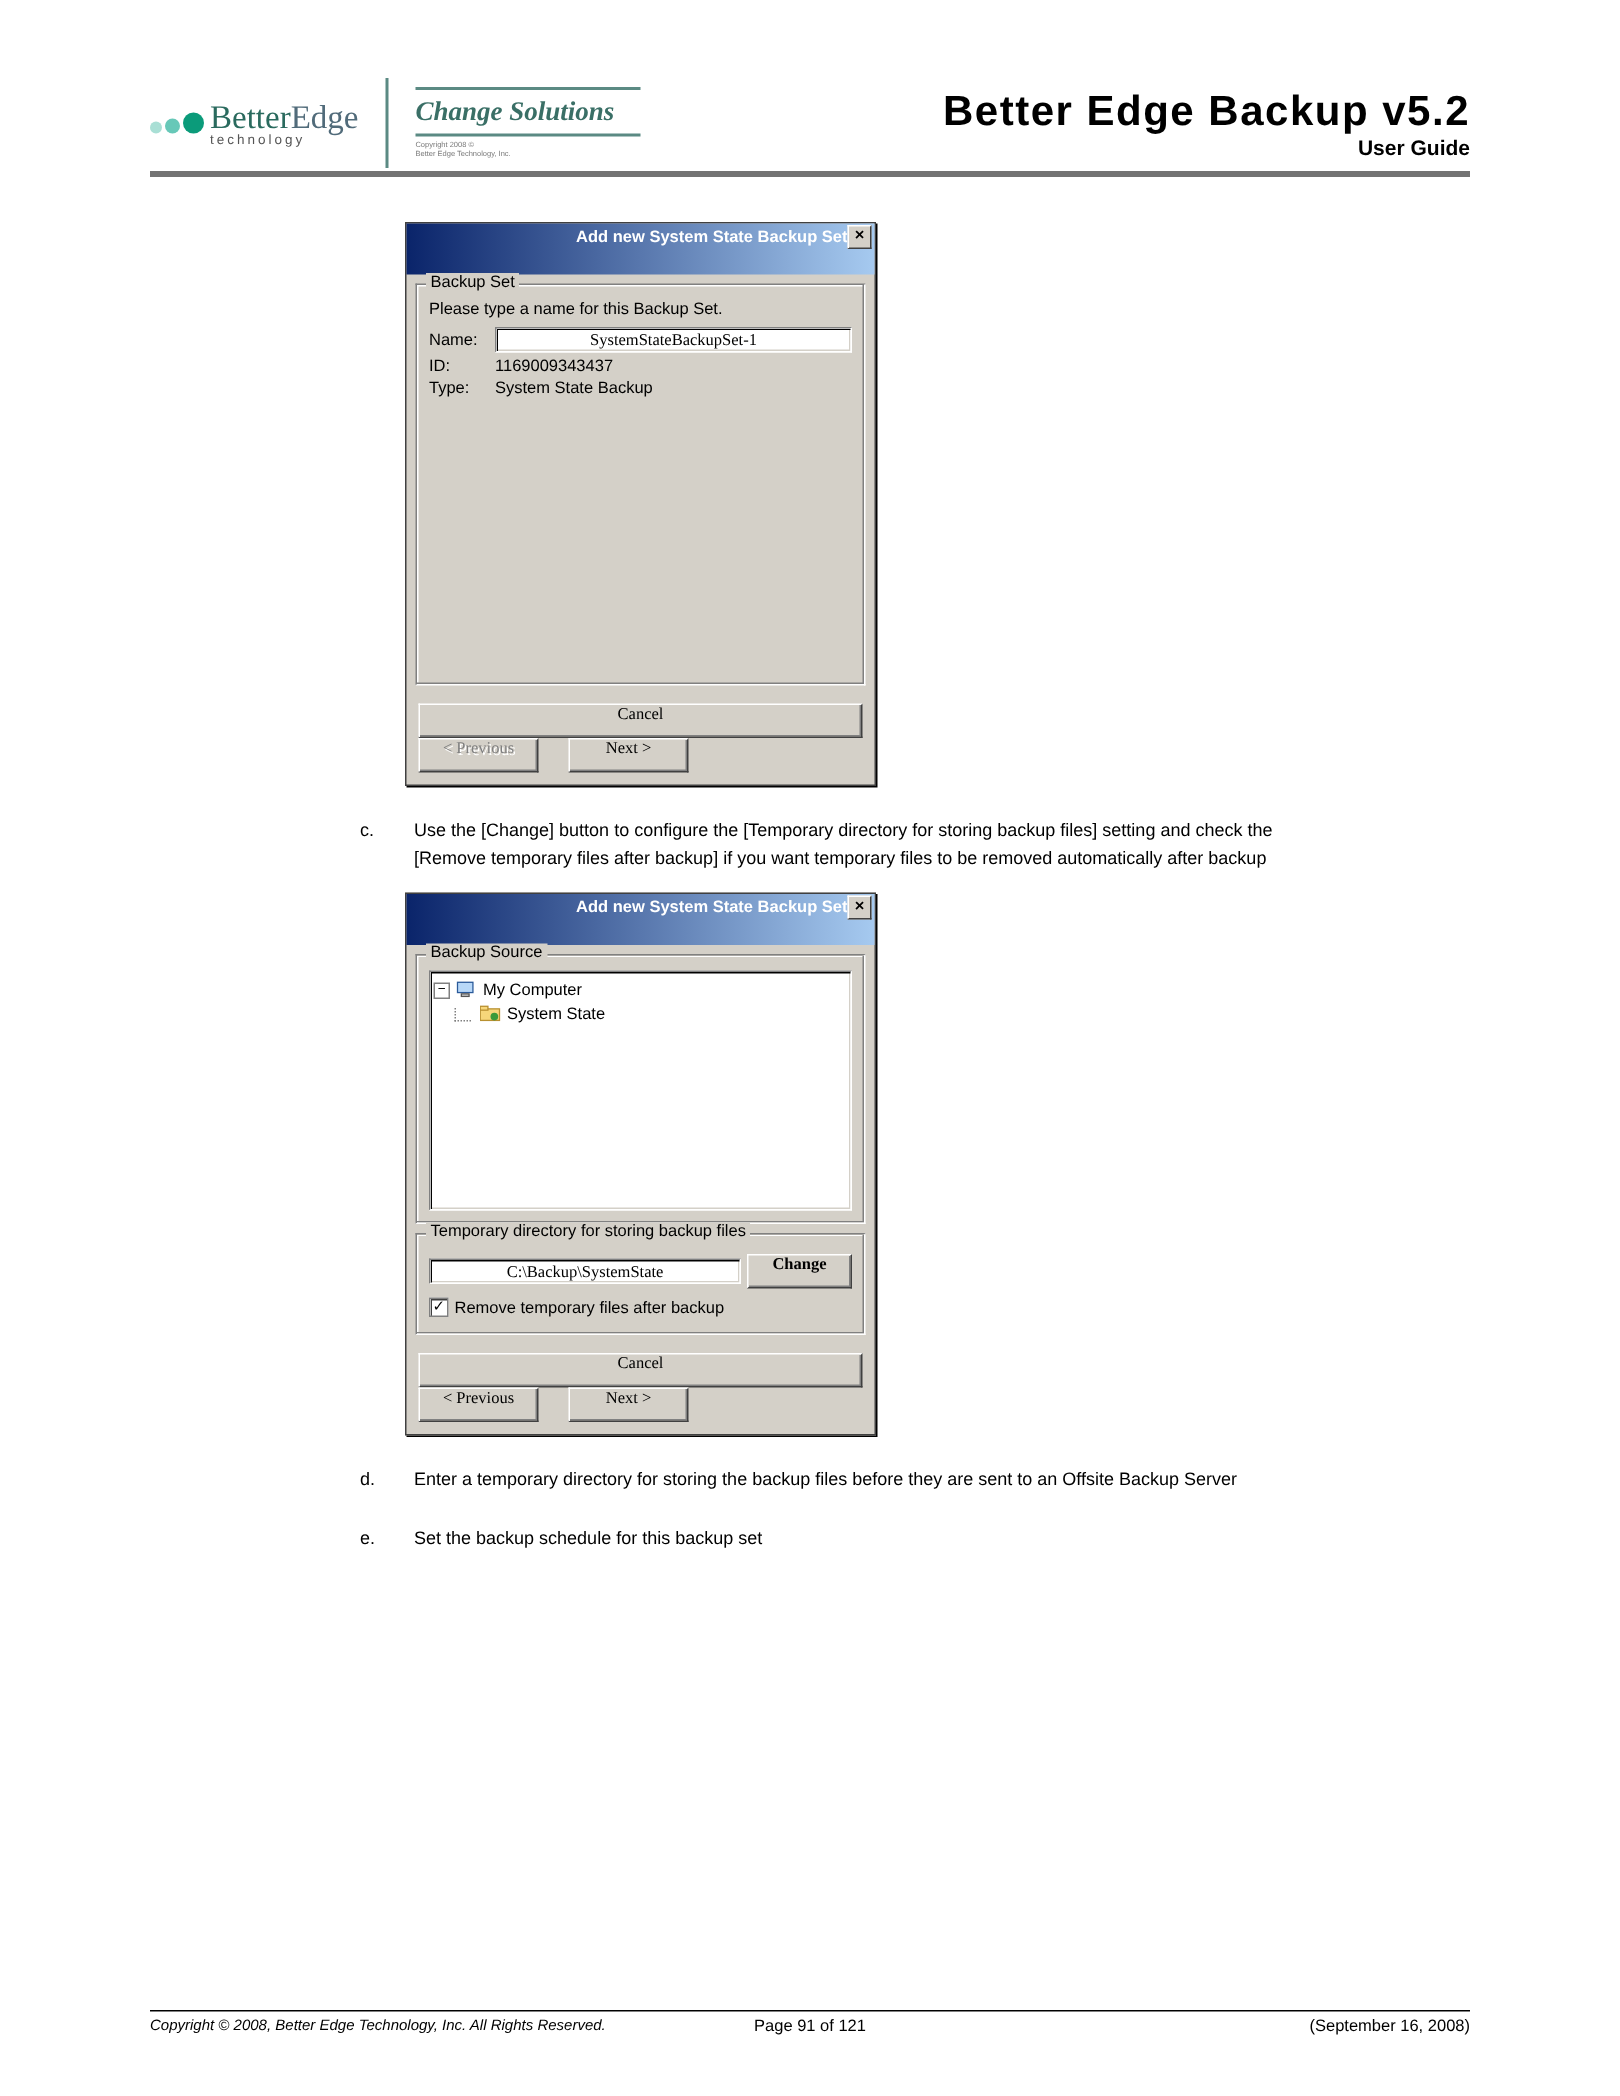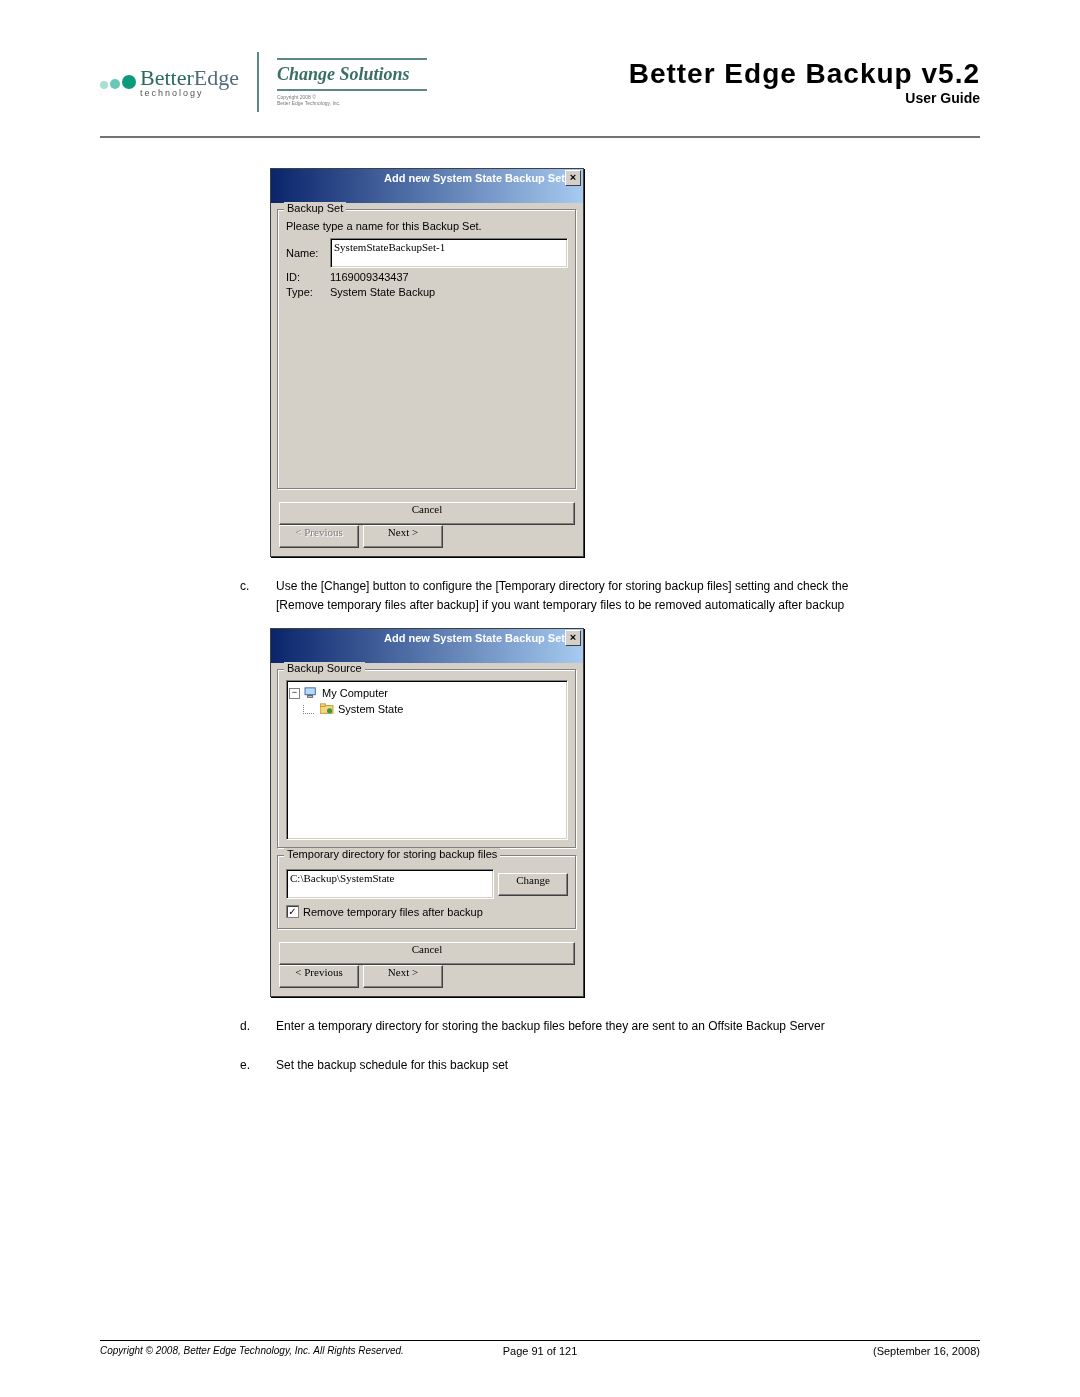--- a/index.html
+++ b/index.html
@@ -17,22 +17,22 @@
     position: relative;
     box-sizing: border-box;
     padding: 52px 100px 0 100px;
   }
 
   
   .page-header {
     display: flex;
     justify-content: space-between;
     align-items: center;
-    border-bottom: 2px solid #737373;
-    padding-bottom: 24px;
+    border-bottom: 4px solid #737373;
+    padding-bottom: 2px;
   }
   .logo-group { display: flex; align-items: center; gap: 10px; }
   .logo-be {
     display: flex; align-items: center;
   }
   .dots { display:flex; gap:2px; margin-right:4px; align-items:flex-end;}
   .dot { width:14px; height:14px; border-radius:50%; }
   .dot.lg { background:#0b9b7a; }
   .dot.d1 { background:#67c8b8; width:10px;height:10px;}
   .dot.d2 { background:#a9dfd5; width:8px;height:8px;}
@@ -88,37 +88,38 @@
     box-shadow: inset -1px -1px 0 #808080, inset 1px 1px 0 #fff;
     padding:10px 8px 8px 8px; position:relative; margin-bottom:6px;
   }
   .fieldset .legend {
     position:absolute; top:-8px; left:6px;
     background:#d4d0c8; padding:0 3px; font-size:11px;
   }
   .row { display:flex; align-items:center; margin:3px 0; gap:4px;}
   .row .lbl { width:40px; }
   .textfield {
-    flex:1; height:30px;
+    flex:1; height:17px;
     background:#fff;
     border:1px solid #808080; border-right-color:#fff; border-bottom-color:#fff;
     box-shadow: inset 1px 1px 0 #000, inset -1px -1px 0 #d4d0c8;
     padding:0 3px; font-family:Tahoma; font-size:11px; line-height:17px;
     box-sizing:border-box;
+    text-align:center;
   }
   .btn {
     min-width:62px; height:21px; background:#d4d0c8;
     border:1px solid #fff; border-right-color:#404040; border-bottom-color:#404040;
     box-shadow: inset -1px -1px 0 #808080;
     font-family:Tahoma; font-size:11px; text-align:center; padding:0 8px;
     cursor:default;
   }
   .btn.disabled { color:#808080; text-shadow:1px 1px 0 #fff; }
   .btn-row { display:flex; justify-content:space-between; padding:6px 2px 2px 2px;flex-direction:column; }
-  .btn-row .right { display:flex; gap:4px; }
+  .btn-row .right { display:flex; gap:20px; }
   .tree-box {
     background:#fff; border:1px solid #808080; border-right-color:#fff; border-bottom-color:#fff;
     box-shadow: inset 1px 1px 0 #000, inset -1px -1px 0 #d4d0c8;
     height:160px; padding:4px 2px; font-size:11px;
     box-sizing:border-box;
   }
   .tree-row { display:flex; align-items:center; gap:4px; height:16px; }
   .tvtoggle { width:9px; height:9px; border:1px solid #808080; background:#fff; font-size:9px; line-height:7px; text-align:center; color:#000;}
   .dotted-l { border-left:1px dotted #808080; border-bottom:1px dotted #808080; width:10px; height:8px; margin-left:4px; margin-right:2px;}
   .icon-pc { width:14px; height:12px; }
@@ -240,21 +241,21 @@
                   <circle cx="11" cy="9" r="3" fill="#3a9a3a"></circle>
                 </svg>
               <span>System State</span>
             </div>
           </div>
         </div>
         <div class="fieldset temp-fieldset">
           <span class="legend">Temporary directory for storing backup files</span>
           <div class="row">
             <span class="textfield">C:\Backup\SystemState</span>
-            <span class="btn" style="min-width:52px;">Change</span>
+            <span class="btn" style="min-width:52px;font-weight:bold;">Change</span>
           </div>
           <div class="row" style="margin-top:6px;">
             <span class="chk">✓</span>
             <span>Remove temporary files after backup</span>
           </div>
         </div>
         <div class="btn-row">
           <span class="btn">Cancel</span>
           <div class="right">
             <span class="btn">&lt; Previous</span>

